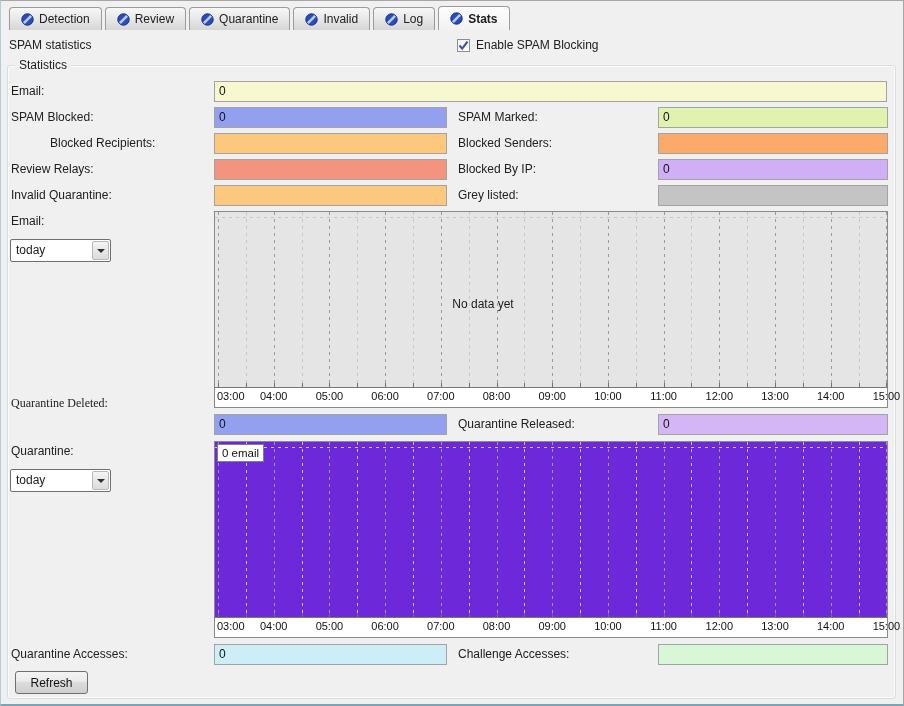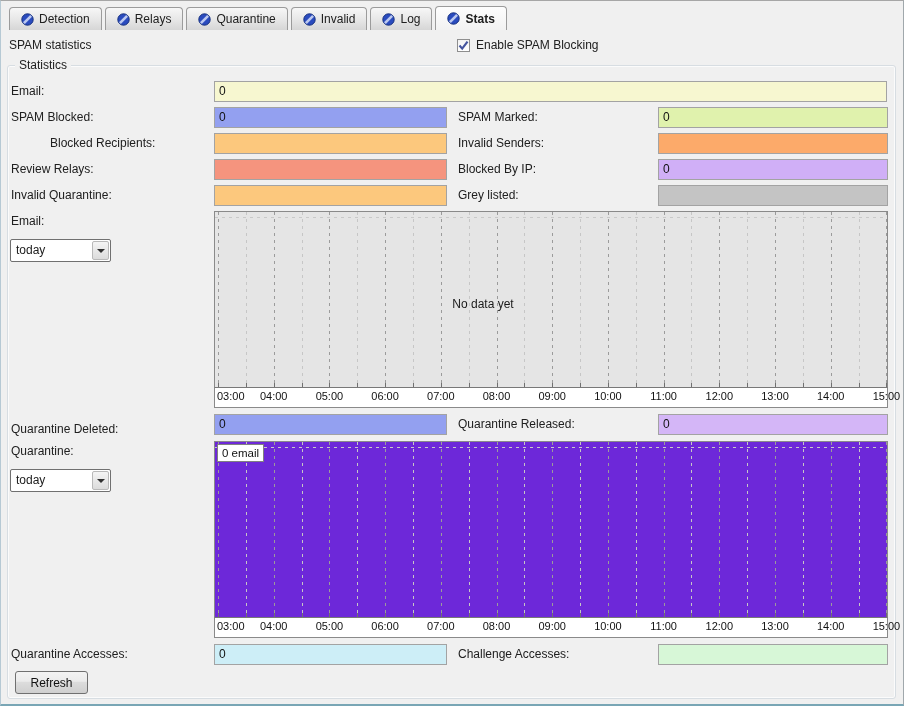--- a/index.html
+++ b/index.html
@@ -82,21 +82,21 @@
             <circle cx="6.5" cy="6.5" r="5.7" fill="#2a4bbe" stroke="#16307f" stroke-width="1"></circle>
             <rect x="1.4" y="5.2" width="10.2" height="2.6" fill="#bcc9f0" transform="rotate(-45 6.5 6.5)"></rect>
           </svg></span>
         <span>Detection</span>
       </div>
       <div class="tab">
         <span class="tab-icon"><svg width="13" height="13" viewBox="0 0 13 13">
             <circle cx="6.5" cy="6.5" r="5.7" fill="#2a4bbe" stroke="#16307f" stroke-width="1"></circle>
             <rect x="1.4" y="5.2" width="10.2" height="2.6" fill="#bcc9f0" transform="rotate(-45 6.5 6.5)"></rect>
           </svg></span>
-        <span>Relays</span>
+        <span>Review</span>
       </div>
       <div class="tab">
         <span class="tab-icon"><svg width="13" height="13" viewBox="0 0 13 13">
             <circle cx="6.5" cy="6.5" r="5.7" fill="#2a4bbe" stroke="#16307f" stroke-width="1"></circle>
             <rect x="1.4" y="5.2" width="10.2" height="2.6" fill="#bcc9f0" transform="rotate(-45 6.5 6.5)"></rect>
           </svg></span>
         <span>Quarantine</span>
       </div>
       <div class="tab">
         <span class="tab-icon"><svg width="13" height="13" viewBox="0 0 13 13">
@@ -137,31 +137,31 @@
 
   <div id="rows-root">
       <span class="lbl" style="left: 10px; top: 80px;">Email:</span>
       <div class="field" style="left: 213px; top: 80px; width: 673px; background: rgb(247, 247, 208);">0</div>
       <span class="lbl" style="left: 10px; top: 106px;">SPAM Blocked:</span>
       <div class="field" style="left: 213px; top: 106px; width: 233px; background: rgb(147, 160, 240);">0</div>
       <span class="lbl" style="left: 457px; top: 106px;">SPAM Marked:</span>
       <div class="field" style="left: 657px; top: 106px; width: 230px; background: rgb(224, 242, 173);">0</div>
       <span class="lbl" style="left: 10px; top: 132px; margin-left: 39px;">Blocked Recipients:</span>
       <div class="field" style="left: 213px; top: 132px; width: 233px; background: rgb(252, 200, 125);"></div>
-      <span class="lbl" style="left: 457px; top: 132px;">Invalid Senders:</span>
+      <span class="lbl" style="left: 457px; top: 132px;">Blocked Senders:</span>
       <div class="field" style="left: 657px; top: 132px; width: 230px; background: rgb(252, 170, 106);"></div>
       <span class="lbl" style="left: 10px; top: 158px;">Review Relays:</span>
       <div class="field" style="left: 213px; top: 158px; width: 233px; background: rgb(245, 148, 126);"></div>
       <span class="lbl" style="left: 457px; top: 158px;">Blocked By IP:</span>
       <div class="field" style="left: 657px; top: 158px; width: 230px; background: rgb(208, 175, 247);">0</div>
       <span class="lbl" style="left: 10px; top: 184px;">Invalid Quarantine:</span>
       <div class="field" style="left: 213px; top: 184px; width: 233px; background: rgb(252, 200, 125);"></div>
       <span class="lbl" style="left: 457px; top: 184px;">Grey listed:</span>
       <div class="field" style="left: 657px; top: 184px; width: 230px; background: rgb(196, 196, 196);"></div>
-      <span class="lbl" style="left: 10px; top: 418px;">Quarantine Deleted:</span>
+      <span class="lbl" style="left: 10px; top: 392px; font-family: Liberation Serif, serif;">Quarantine Deleted:</span>
       <div class="field" style="left: 213px; top: 413px; width: 233px; background: rgb(147, 160, 240);">0</div>
       <span class="lbl" style="left: 457px; top: 413px;">Quarantine Released:</span>
       <div class="field" style="left: 657px; top: 413px; width: 230px; background: rgb(212, 182, 247);">0</div>
       <span class="lbl" style="left: 10px; top: 643px;">Quarantine Accesses:</span>
       <div class="field" style="left: 213px; top: 643px; width: 233px; background: rgb(205, 238, 247);">0</div>
       <span class="lbl" style="left: 457px; top: 643px;">Challenge Accesses:</span>
       <div class="field" style="left: 657px; top: 643px; width: 230px; background: rgb(215, 247, 215);"></div>
     </div>
 
   <span class="slbl" style="left:10px; top:213px;">Email:</span>

